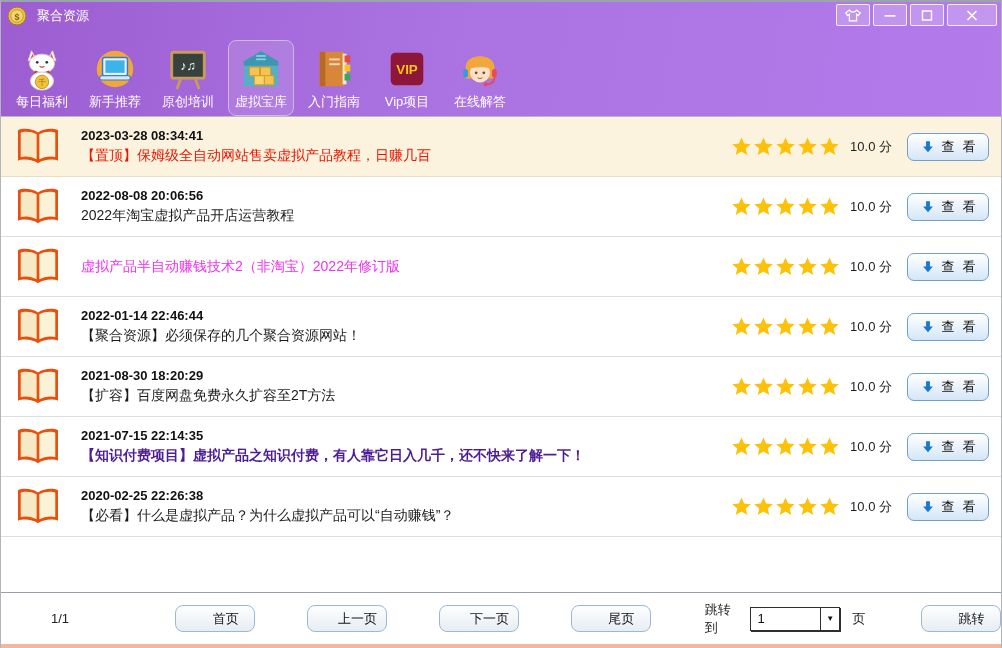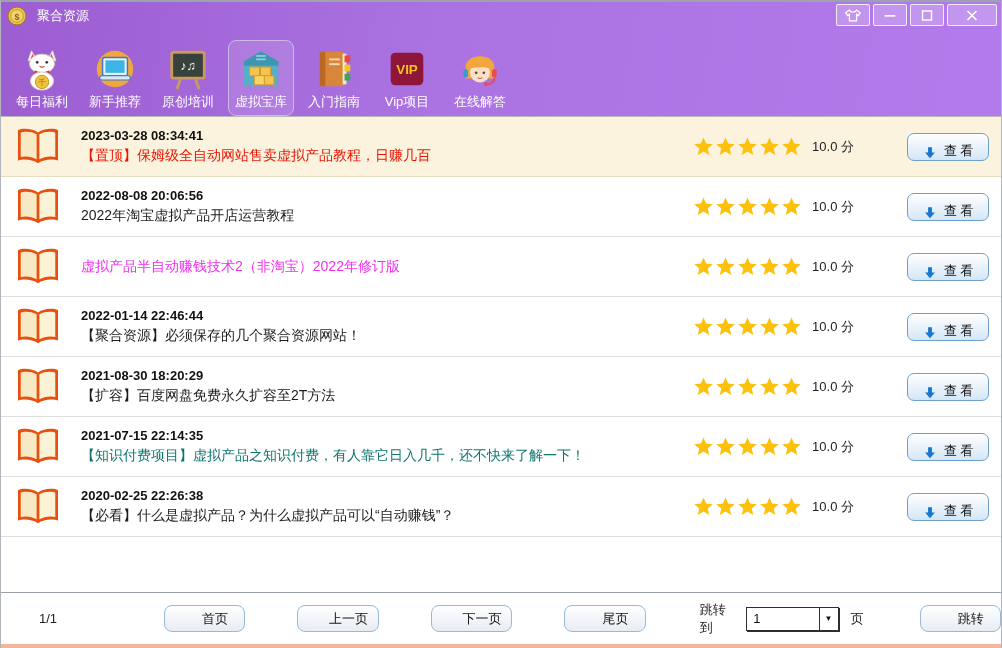--- a/index.html
+++ b/index.html
@@ -54,28 +54,28 @@
   .rtext { margin-left:20px; display:flex; flex-direction:column; gap:4px; min-width:0; }
   .rdate { font-size:13px; font-weight:bold; color:#111111; }
   .rtitle { font-size:14px; color:#1c1c1c; white-space:nowrap; }
   .rright { margin-left:auto; display:flex; align-items:center; flex:0 0 auto; }
   .stars { display:flex; gap:1px; }
   .stars svg { width:21px; height:21px; }
   .score { margin:0 15px 0 10px; font-size:13px; color:#222222; white-space:nowrap; }
   .view-btn {
     width:82px; height:28px; border:1px solid #6fa0cc; border-radius:7px;
     background:linear-gradient(#ffffff,#d4e6f7);
-    display:flex; align-items:flex-end; justify-content:center; gap:7px;
-    font-size:13px; color:#111; cursor:pointer; font-family:Liberation Serif, serif;margin-left:38px;
+    display:flex; align-items:center; justify-content:center; gap:7px;
+    font-size:13px; color:#111; cursor:pointer; font-family:Liberation Mono, monospace;
   }
   .view-btn .varrow { display:inline-flex; width:14px; height:14px; }
 
   
   .pager { flex:0 0 51px; background:#ffffff; display:flex; align-items:center; }
-  .pg-ind { margin-left:38px; font-size:13px; color:#222; width:22px; }
+  .pg-ind { margin-left:50px; font-size:13px; color:#222; width:22px; }
   .pg-btn {
     width:82px; height:27px; border:1px solid #9db8d4; border-radius:8px;
     background:linear-gradient(#fefefe,#e7edf4); font-size:13px; color:#111;
     cursor:pointer; font-family:inherit;padding-left:21px;
   }
   .pg-first { margin-left:103px; }
   .pg-prev, .pg-next, .pg-last { margin-left:52px; }
   .jump-label { margin-left:54px; font-size:13px; color:#222; }
   .combo {
     margin-left:8px; width:93px; height:24px; border:1px solid #2e2e2e;
@@ -506,21 +506,21 @@
   <div class="row">
     <span class="book">
   <svg viewBox="0 0 50 44">
     <path d="M25 6 C19 1.5 8 1 3 3.5 L3 37 C9 35 19 35.5 25 40 C31 35.5 41 35 47 37 L47 3.5 C42 1 31 1.5 25 6 Z" fill="#e8500f"></path>
     <path d="M23.5 8 C18.5 4.8 9.5 4.5 6 6.2 L6 33 C11 31.6 18.5 32.3 23.5 35.6 Z" fill="#f6e9c4"></path>
     <path d="M26.5 8 C31.5 4.8 40.5 4.5 44 6.2 L44 33 C39 31.6 31.5 32.3 26.5 35.6 Z" fill="#fbf3d8"></path>
   </svg>
 </span>
     <div class="rtext">
       <div class="rdate">2021-07-15 22:14:35</div>
-      <div class="rtitle" style="color: #0f766e;">【知识付费项目】虚拟产品之知识付费，有人靠它日入几千，还不快来了解一下！</div>
+      <div class="rtitle" style="color: #4c1d95; font-weight: bold;">【知识付费项目】虚拟产品之知识付费，有人靠它日入几千，还不快来了解一下！</div>
     </div>
     <div class="rright">
       <span class="stars">
             <span style="display: inline-flex;">
   <svg viewBox="0 0 24 24">
                 <path d="M12 1.7 L15 8.7 L22.6 9.3 L16.8 14.3 L18.6 21.8 L12 17.8 L5.4 21.8 L7.2 14.3 L1.4 9.3 L9 8.7 Z" fill="#fcc108"></path>
               </svg>
 </span>
             <span style="display: inline-flex;">
   <svg viewBox="0 0 24 24">

